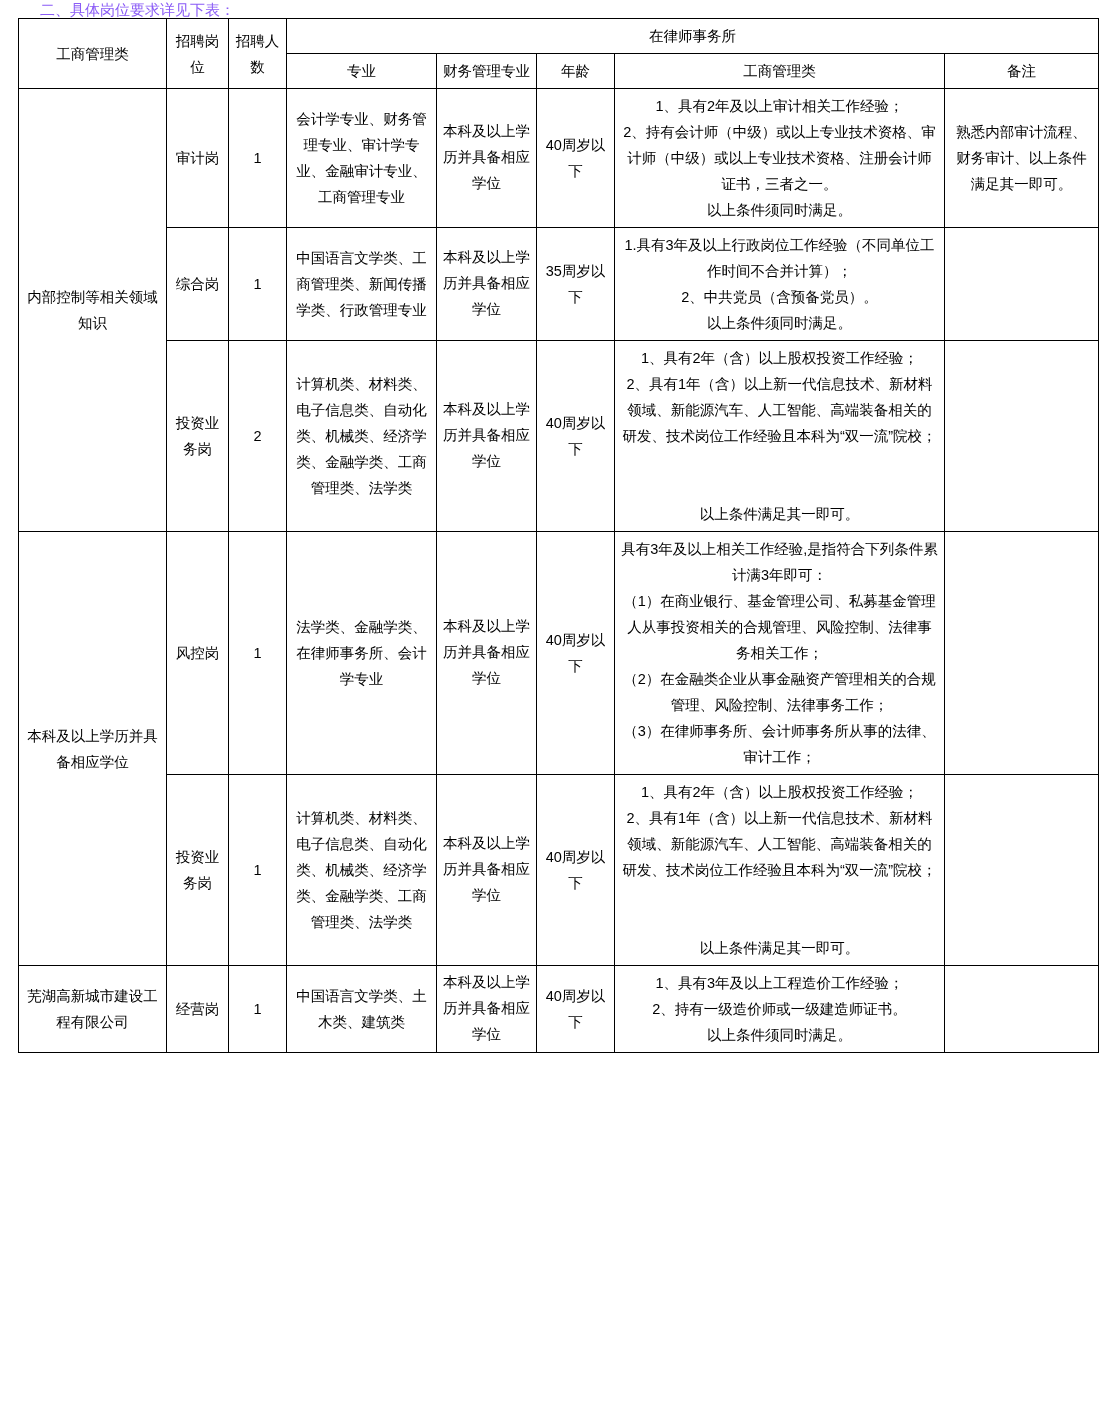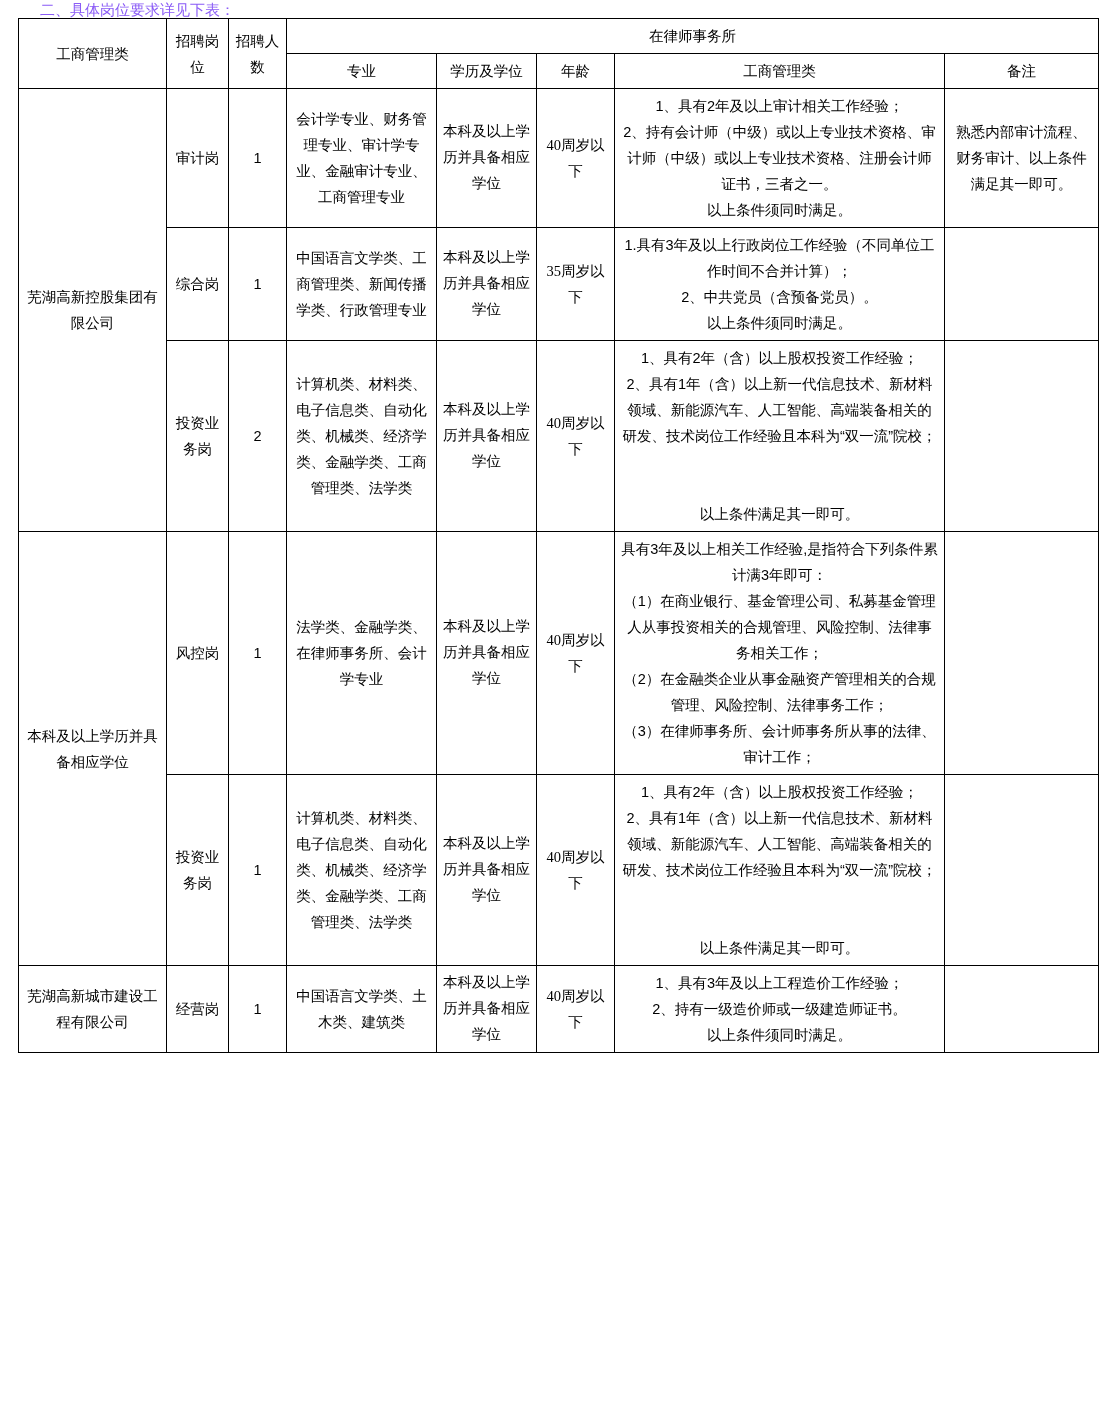--- a/index.html
+++ b/index.html
@@ -65,21 +65,20 @@
   }
   td.edu {
     text-align: center;
     line-height: 30px;
     padding: 8px 6px;
     font-family: Liberation Mono, monospace;
   }
   td.age {
     text-align: center;
     line-height: 28px;
-    font-family: Liberation Serif, serif;
   }
   td.req {
     text-align: left;
     line-height: 31px;
     padding: 10px 10px;
     vertical-align: top;
   }
   td.remark {
     text-align: left;
     line-height: 29px;
@@ -115,29 +114,29 @@
     </colgroup>
     <thead>
       <tr>
         <th class="hdr" rowspan="2">工商管理类</th>
         <th class="hdr" rowspan="2">招聘岗位</th>
         <th class="hdr" rowspan="2">招聘人数</th>
         <th class="hdr" colspan="5">在律师事务所</th>
       </tr>
       <tr>
         <th class="hdr">专业</th>
-        <th class="hdr">学历及学位</th>
+        <th class="hdr">财务管理专业</th>
         <th class="hdr">年龄</th>
         <th class="hdr">工商管理类</th>
         <th class="hdr">备注</th>
       </tr>
     </thead>
     <tbody id="tbody">
         <tr>
-          <td class="unit" rowspan="3">芜湖高新控股集团有限公司</td>
+          <td class="unit" rowspan="3">内部控制等相关领域知识</td>
           <td class="post">审计岗</td>
           <td class="num">1</td>
           <td class="major">会计学专业、财务管理专业、审计学专业、金融审计专业、工商管理专业</td>
           <td class="edu">本科及以上学历并具备相应学位</td>
           <td class="age">40周岁以下</td>
           <td class="req">1、具有2年及以上审计相关工作经验；<br>2、持有会计师（中级）或以上专业技术资格、审计师（中级）或以上专业技术资格、注册会计师证书，三者之一。<br>以上条件须同时满足。</td>
           <td class="remark">熟悉内部审计流程、财务审计、以上条件满足其一即可。</td>
         </tr>
         <tr>
           <td class="post">综合岗</td>

